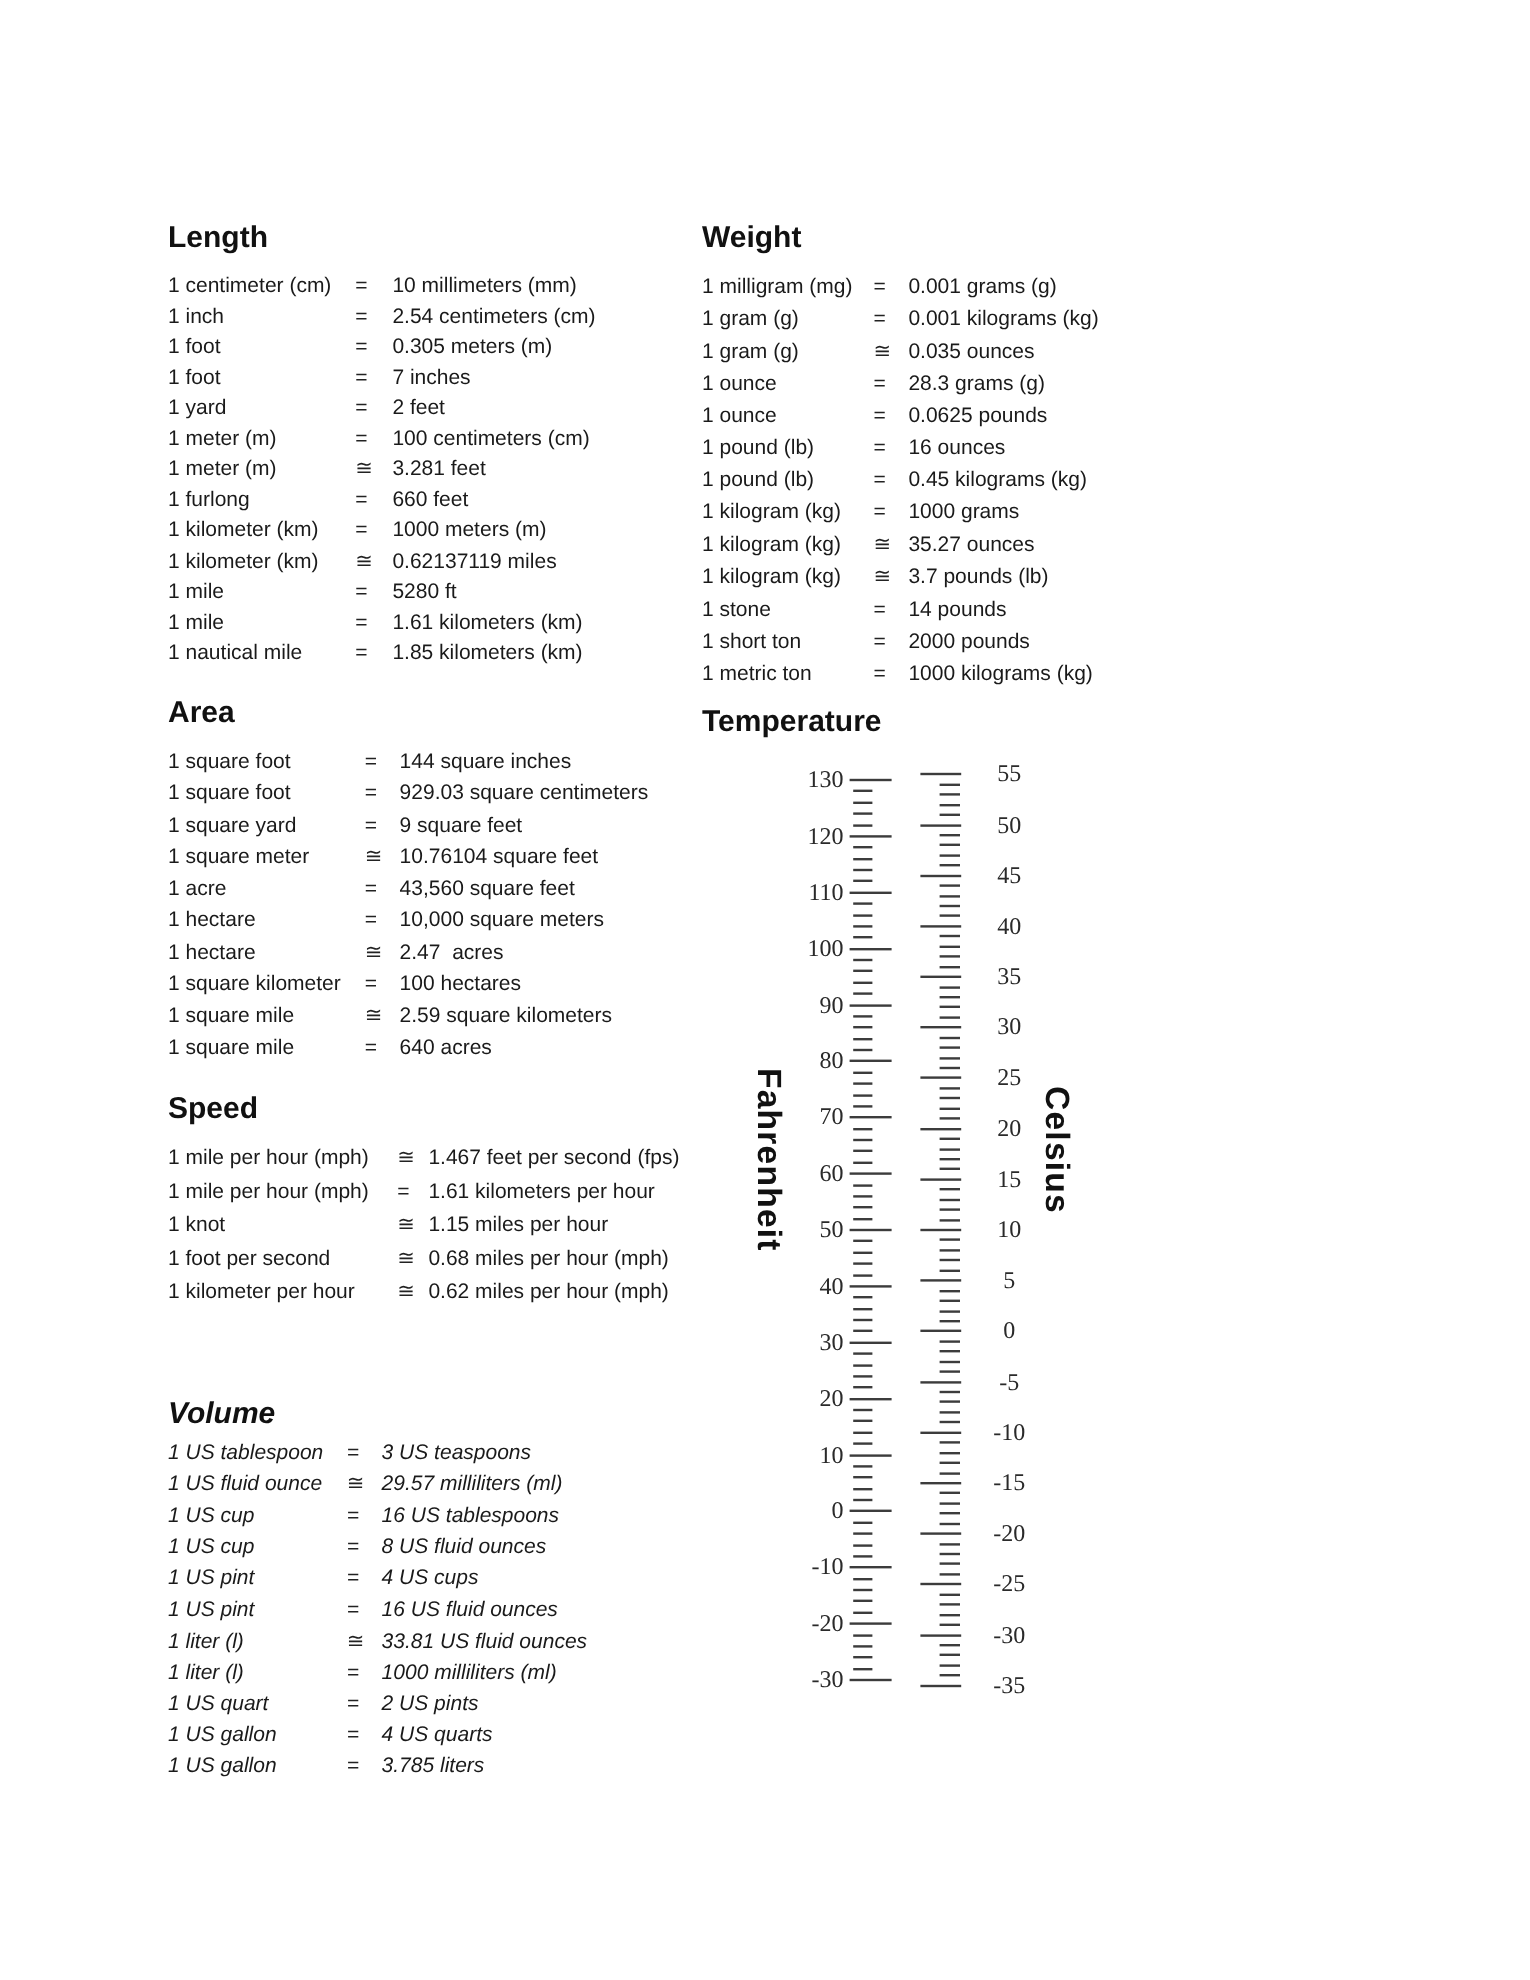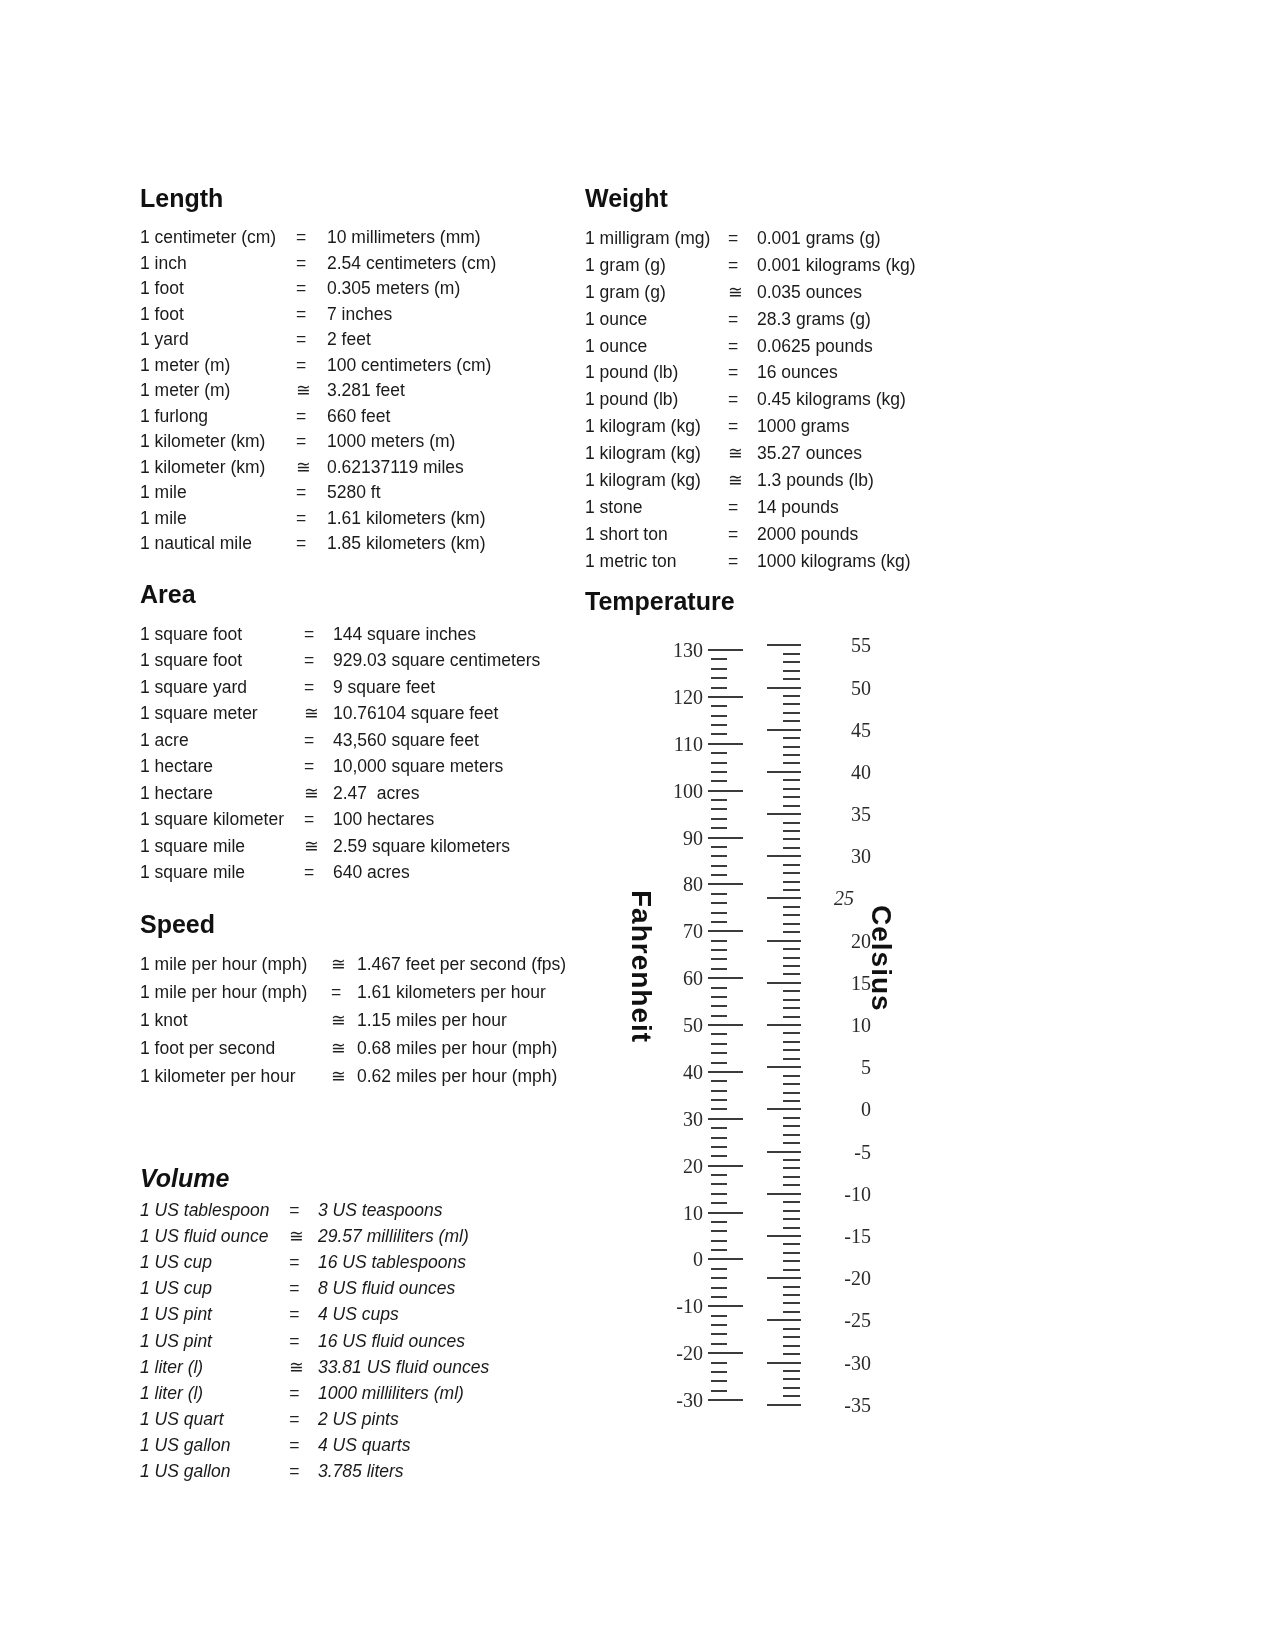--- a/index.html
+++ b/index.html
@@ -47,21 +47,21 @@
   #sec-temperature{left:585px;top:585px;width:470px;height:860px;}
   
   #thermo{position:absolute;left:-15px;top:35px;width:360px;height:800px;}
   .tick{position:absolute;height:2px;background:#3c3c3c;}
   .scale-num{
     position:absolute;height:22px;line-height:22px;
     font-family:"Liberation Serif","DejaVu Serif",serif;
     font-size:20px;color:#2a2a2a;
   }
   .scale-num.f{width:60px;text-align:right;}
-  .scale-num.c{width:60px;text-align:right;}
+  .scale-num.c{width:60px;text-align:center;}
   .scale-title{
     position:absolute;
     writing-mode:vertical-rl;
     font-size:28px;font-weight:bold;color:#111;
     letter-spacing:1px;white-space:nowrap;
   }
 </style>
 </head>
 <body>
 
@@ -183,21 +183,21 @@
           <span class="v">1000 grams</span>
         </div>
         <div class="row">
           <span class="q">1 kilogram (kg)</span>
           <span class="r">≅</span>
           <span class="v">35.27 ounces</span>
         </div>
         <div class="row">
           <span class="q">1 kilogram (kg)</span>
           <span class="r">≅</span>
-          <span class="v">1.3 pounds (lb)</span>
+          <span class="v">3.7 pounds (lb)</span>
         </div>
         <div class="row">
           <span class="q">1 stone</span>
           <span class="r">=</span>
           <span class="v">14 pounds</span>
         </div>
         <div class="row">
           <span class="q">1 short ton</span>
           <span class="r">=</span>
           <span class="v">2000 pounds</span>
@@ -467,21 +467,21 @@
         <div class="scale-num c" style="left: 241px; top: 56.5px;">50</div>
         <div class="tick" style="left: 197px; width: 34px; top: 108.7px;"></div>
         <div class="scale-num c" style="left: 241px; top: 98.7px;">45</div>
         <div class="tick" style="left: 197px; width: 34px; top: 150.9px;"></div>
         <div class="scale-num c" style="left: 241px; top: 140.9px;">40</div>
         <div class="tick" style="left: 197px; width: 34px; top: 193.1px;"></div>
         <div class="scale-num c" style="left: 241px; top: 183.1px;">35</div>
         <div class="tick" style="left: 197px; width: 34px; top: 235.3px;"></div>
         <div class="scale-num c" style="left: 241px; top: 225.3px;">30</div>
         <div class="tick" style="left: 197px; width: 34px; top: 277.4px;"></div>
-        <div class="scale-num c" style="left: 224px; top: 267.4px; font-style: italic;">25</div>
+        <div class="scale-num c" style="left: 241px; top: 267.4px;">25</div>
         <div class="tick" style="left: 197px; width: 34px; top: 319.6px;"></div>
         <div class="scale-num c" style="left: 241px; top: 309.6px;">20</div>
         <div class="tick" style="left: 197px; width: 34px; top: 361.8px;"></div>
         <div class="scale-num c" style="left: 241px; top: 351.8px;">15</div>
         <div class="tick" style="left: 197px; width: 34px; top: 404px;"></div>
         <div class="scale-num c" style="left: 241px; top: 394px;">10</div>
         <div class="tick" style="left: 197px; width: 34px; top: 446.2px;"></div>
         <div class="scale-num c" style="left: 241px; top: 436.2px;">5</div>
         <div class="tick" style="left: 197px; width: 34px; top: 488.4px;"></div>
         <div class="scale-num c" style="left: 241px; top: 478.4px;">0</div>

